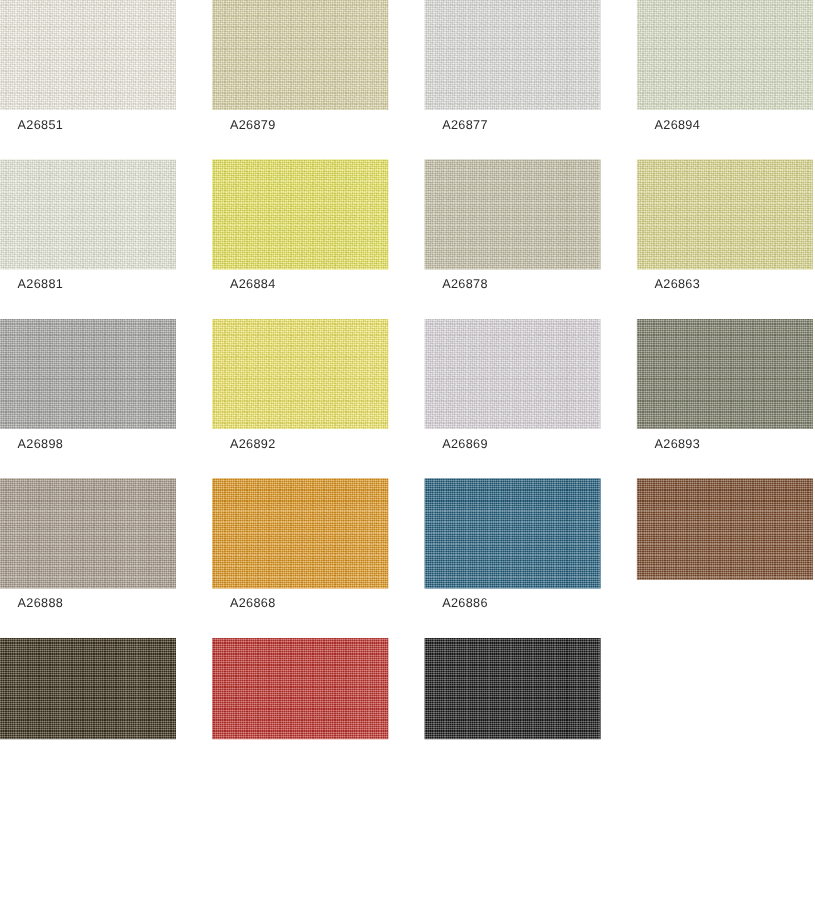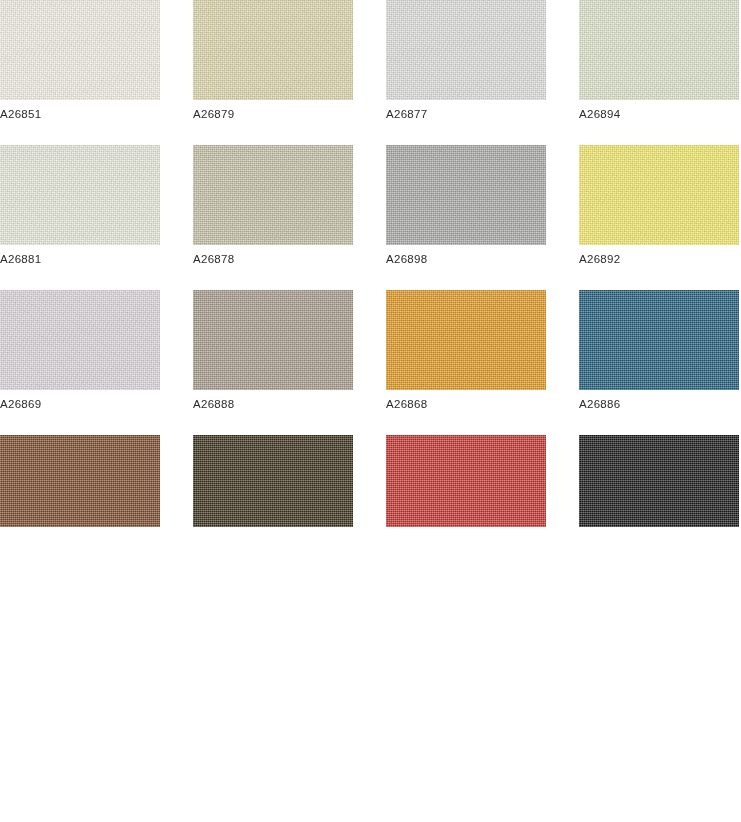--- a/index.html
+++ b/index.html
@@ -71,21 +71,21 @@
         rgba(0,0,0,0.035) 1px,
         rgba(255,255,255,0.045) 1px,
         rgba(255,255,255,0.045) 4px);
     pointer-events: none;
     mix-blend-mode: multiply;
     opacity: 0.85;
   }
 
   .swatch-label {
     position: absolute;
-    left: 0;
+    left: 16px;
     top: 107px;
     font-size: 11.5px;
     line-height: 14px;
     color: #2b2b2b;
     letter-spacing: 0.3px;
     white-space: nowrap;
     font-family: "Liberation Sans", "DejaVu Sans", sans-serif;
   }
 
   
@@ -111,34 +111,46 @@
     </div>
     <div class="swatch-cell">
       <div class="swatch-chip" style="background-color: rgb(221, 228, 203);"></div>
       <div class="swatch-label">A26894</div>
     </div>
     <div class="swatch-cell">
       <div class="swatch-chip" style="background-color: rgb(231, 233, 218);"></div>
       <div class="swatch-label">A26881</div>
     </div>
     <div class="swatch-cell">
+      <div class="swatch-chip" style="background-color: rgb(232, 230, 94);"></div>
+      <div class="swatch-label">A26884</div>
+    </div>
+    <div class="swatch-cell">
       <div class="swatch-chip" style="background-color: rgb(196, 191, 166);"></div>
       <div class="swatch-label">A26878</div>
+    </div>
+    <div class="swatch-cell">
+      <div class="swatch-chip" style="background-color: rgb(221, 217, 143);"></div>
+      <div class="swatch-label">A26863</div>
     </div>
     <div class="swatch-cell">
       <div class="swatch-chip" style="background-color: rgb(168, 168, 166);"></div>
       <div class="swatch-label">A26898</div>
     </div>
     <div class="swatch-cell">
       <div class="swatch-chip" style="background-color: rgb(242, 233, 106);"></div>
       <div class="swatch-label">A26892</div>
     </div>
     <div class="swatch-cell">
       <div class="swatch-chip" style="background-color: rgb(220, 215, 220);"></div>
       <div class="swatch-label">A26869</div>
+    </div>
+    <div class="swatch-cell">
+      <div class="swatch-chip" style="background-color: rgb(125, 128, 105);"></div>
+      <div class="swatch-label">A26893</div>
     </div>
     <div class="swatch-cell">
       <div class="swatch-chip" style="background-color: rgb(168, 155, 140);"></div>
       <div class="swatch-label">A26888</div>
     </div>
     <div class="swatch-cell">
       <div class="swatch-chip" style="background-color: rgb(224, 151, 31);"></div>
       <div class="swatch-label">A26868</div>
     </div>
     <div class="swatch-cell">

